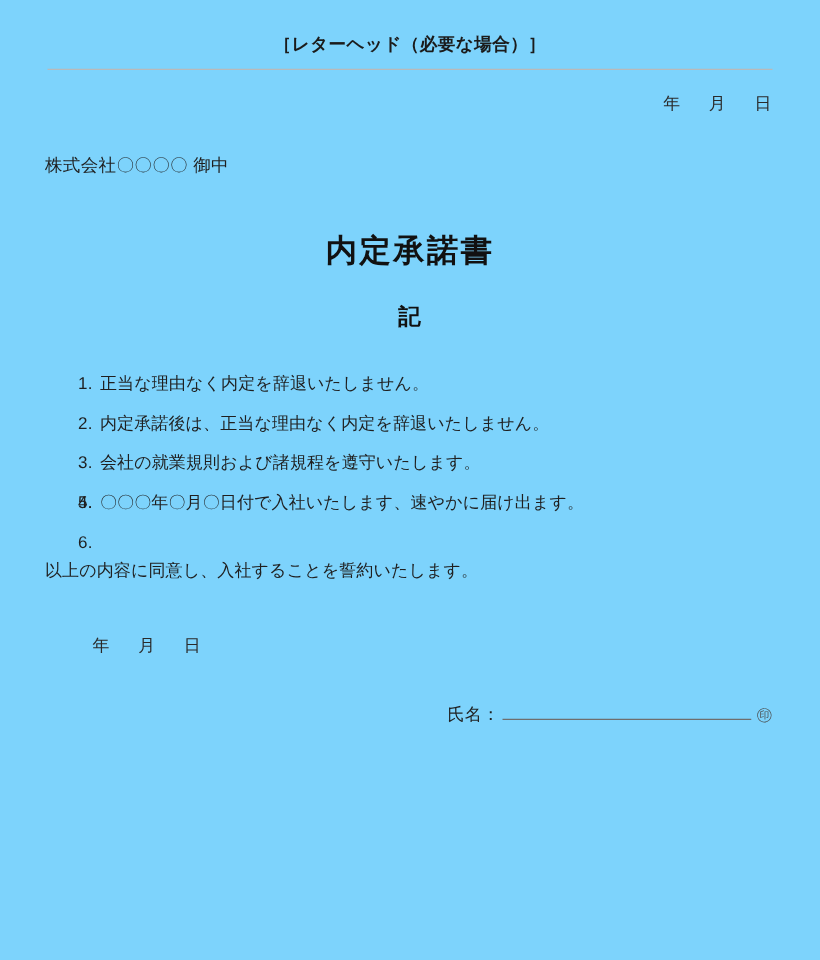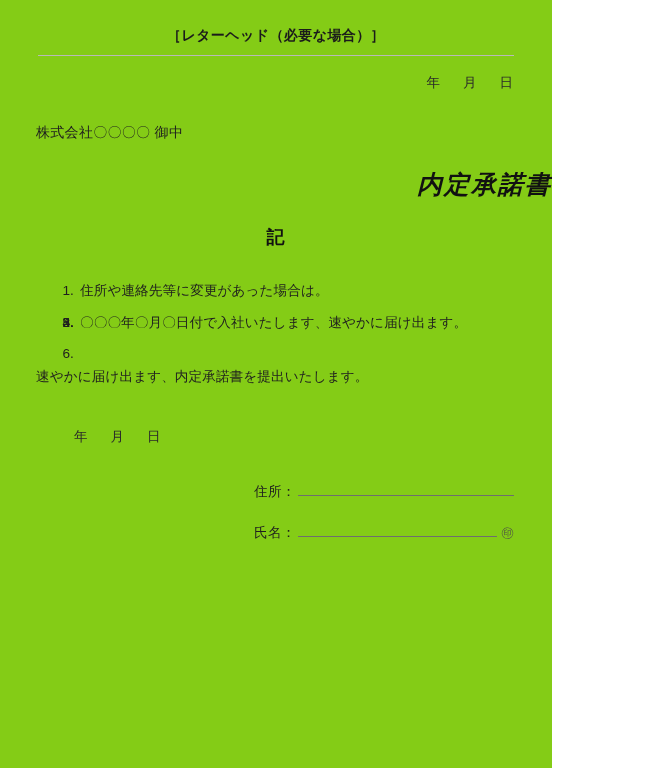--- a/index.html
+++ b/index.html
@@ -10,24 +10,24 @@
   body {
     width: 656px;
     height: 768px;
     font-family: "Liberation Sans", "DejaVu Sans", sans-serif;
     color: #231f20;
     -webkit-font-smoothing: antialiased;
   }
 
   .page {
     position: relative;
-    width: 552px;
+    width: 656px;
     height: 768px;
     box-sizing: border-box;
-    background: #84cc16;
+    background: #7dd3fc;
     overflow: hidden;
   }
 
   
   .letterhead {
     margin: 0;
     padding-top: 27px;
     text-align: center;
     font-size: 14px;
     font-weight: bold;
@@ -55,27 +55,26 @@
   
   .addressee {
     margin: 32px 0 12px 36px;
     font-size: 14px;
     color: #1f1f1f;
     letter-spacing: 0.3px;
   }
 
   
   .doc-title {
-    margin: 26px 0 0 0;
-    text-align: right;
+    margin: 42px 0 0 0;
+    text-align: center;
     font-size: 25px;
     font-weight: bold;
     letter-spacing: 2px;
     color: #111111;
-    font-style: italic;
   }
 
   
   .intro {
     margin: 37px 38px 0 36px;
     font-size: 13.6px;
     line-height: 1.85;
     color: #1f1f1f;
     text-align: justify;
     letter-spacing: 0.1px;
@@ -178,51 +177,49 @@
   <div class="addressee">株式会社〇〇〇〇 御中</div>
 
   <h1 class="doc-title">内定承諾書</h1>
 
 
   <div class="ki">記</div>
 
   <ul class="clauses">
     <li class="clause">
       <span class="num">1.</span>
-      <span>住所や連絡先等に変更があった場合は。</span>
+      <span>正当な理由なく内定を辞退いたしません。</span>
     </li>
     <li class="clause">
       <span class="num">2.</span>
+      <span>内定承諾後は、正当な理由なく内定を辞退いたしません。</span>
     </li>
     <li class="clause">
       <span class="num">3.</span>
+      <span>会社の就業規則および諸規程を遵守いたします。</span>
     </li>
     <li class="clause">
       <span class="num">4.</span>
     </li>
     <li class="clause">
       <span class="num">5.</span>
       <span>〇〇〇年〇月〇日付で入社いたします、速やかに届け出ます。</span>
     </li>
     <li class="clause">
       <span class="num">6.</span>
     </li>
   </ul>
 
-  <p class="closing">速やかに届け出ます、内定承諾書を提出いたします。</p>
+  <p class="closing">以上の内容に同意し、入社することを誓約いたします。</p>
 
   <div class="date-line-bottom">
     <span>年</span><span class="sp"></span><span>月</span><span class="sp"></span><span>日</span>
   </div>
 
   <div class="signature">
-    <div class="sig-row">
-      <span class="sig-label">住所：</span>
-      <span class="sig-line"></span>
-    </div>
     <div class="sig-row">
       <span class="sig-label">氏名：</span>
       <span class="sig-line"></span>
       <span class="sig-seal">㊞</span>
     </div>
   </div>
 
 </div>
 
 </body></html>

